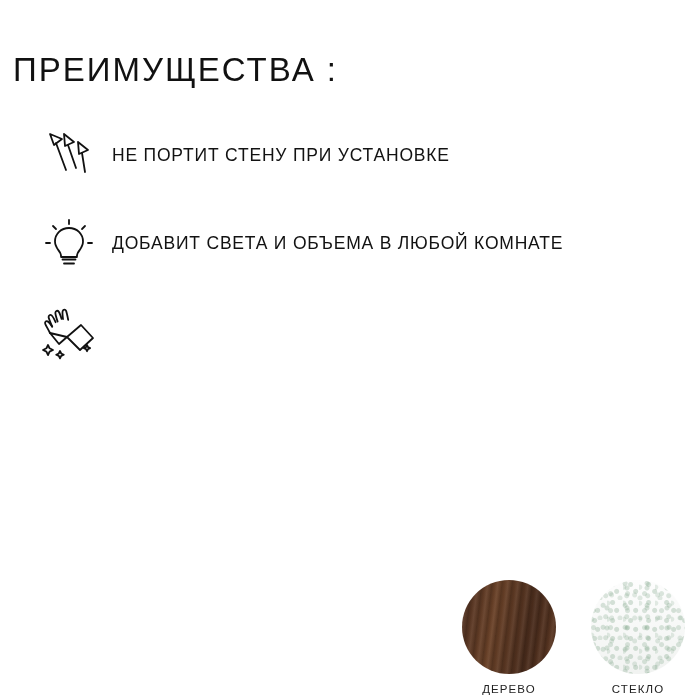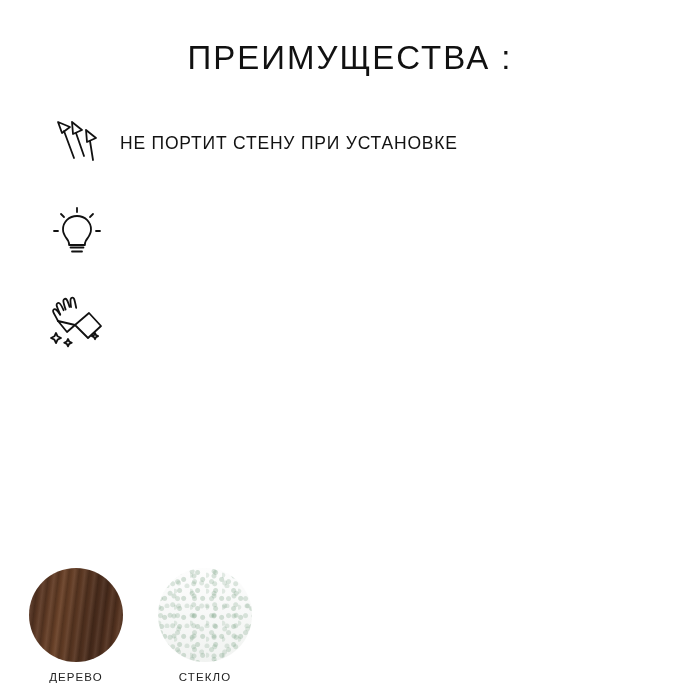--- a/index.html
+++ b/index.html
@@ -16,34 +16,33 @@
     position: relative;
   }
   .page {
     width: 700px;
     height: 700px;
     position: relative;
     box-sizing: border-box;
     background: #fff;
   }
   .title {
-    text-align: center;
+    text-align: left;
     font-size: 33px;
     letter-spacing: 2px;
     font-weight: 400;
     color: #111;
     padding-top: 38px;
-    margin: 1px;
+    margin: 13px;
     text-transform: uppercase;
   }
   .features {
     margin-top: 22px;
     padding: 0 26px 0 26px;
     box-sizing: border-box;
-    margin-left: 8px;
   }
   .feature {
     display: flex;
     align-items: center;
     height: 88px;
   }
   .feature-icon {
     width: 86px;
     min-width: 86px;
     height: 72px;
@@ -58,23 +57,23 @@
     text-transform: uppercase;
     line-height: 1.2;
     white-space: nowrap;
   }
   .materials {
     position: absolute;
     left: 0;
     right: 0;
     bottom: 18px;
     display: flex;
-    justify-content: flex-start;
+    justify-content: flex-end;
     gap: 21px;
-    padding: 0 22px;
+    padding: 0 8px;
     box-sizing: border-box;
   }
   .material {
     width: 108px;
     display: flex;
     flex-direction: column;
     align-items: center;
   }
   .swatch {
     width: 94px;
@@ -169,20 +168,21 @@
           <path d="M31 16 c-8 0 -14 6 -14 13.5 0 5.5 3.6 8.4 5.2 11.4 0.8 1.5 0.9 2.6 0.9 4.1 h15.8 c0 -1.5 0.1 -2.6 0.9 -4.1 1.6 -3 5.2 -5.9 5.2 -11.4 C45 22 39 16 31 16 Z"></path>
           <path d="M24.5 47.5 h13"></path>
           <path d="M26 51.5 h10"></path>
           <path d="M31 8 v4"></path>
           <path d="M15 14 l3 3"></path>
           <path d="M47 14 l-3 3"></path>
           <path d="M8 31 h4"></path>
           <path d="M50 31 h4"></path>
         </svg>
       </div>
+      <div class="feature-text">ДОБАВИТ СВЕТА И ОБЪЕМА В ЛЮБОЙ КОМНАТЕ</div>
     </div>
 
 
     <div class="feature">
       <div class="feature-icon">
         <svg width="66" height="64" viewBox="0 0 66 64" fill="none" stroke="#111" stroke-width="1.8" stroke-linecap="round" stroke-linejoin="round">
           <path d="M14 34 c-1.6 -3.4 -4.2 -7.4 -4.8 -9.2 -0.6 -1.8 0.8 -3.2 2.4 -2.4 1.4 0.7 3.4 3.6 4.6 5.2"></path>
           <path d="M16.2 27.6 c-1.4 -3.2 -3.4 -7.6 -3.6 -9.4 -0.2 -1.9 1.6 -2.9 3 -1.8 1.3 1 3 4.6 4 6.8"></path>
           <path d="M21.6 22.6 c-1 -3.2 -2.4 -7.4 -2.2 -9 0.2 -1.9 2.2 -2.5 3.3 -1 1 1.3 2.2 5 2.9 7.3"></path>
           <path d="M27 20 c-0.4 -3 -0.8 -6.6 -0.3 -8 0.6 -1.8 2.7 -1.9 3.4 -0.2 0.7 1.7 1.6 6.4 2.1 9"></path>

